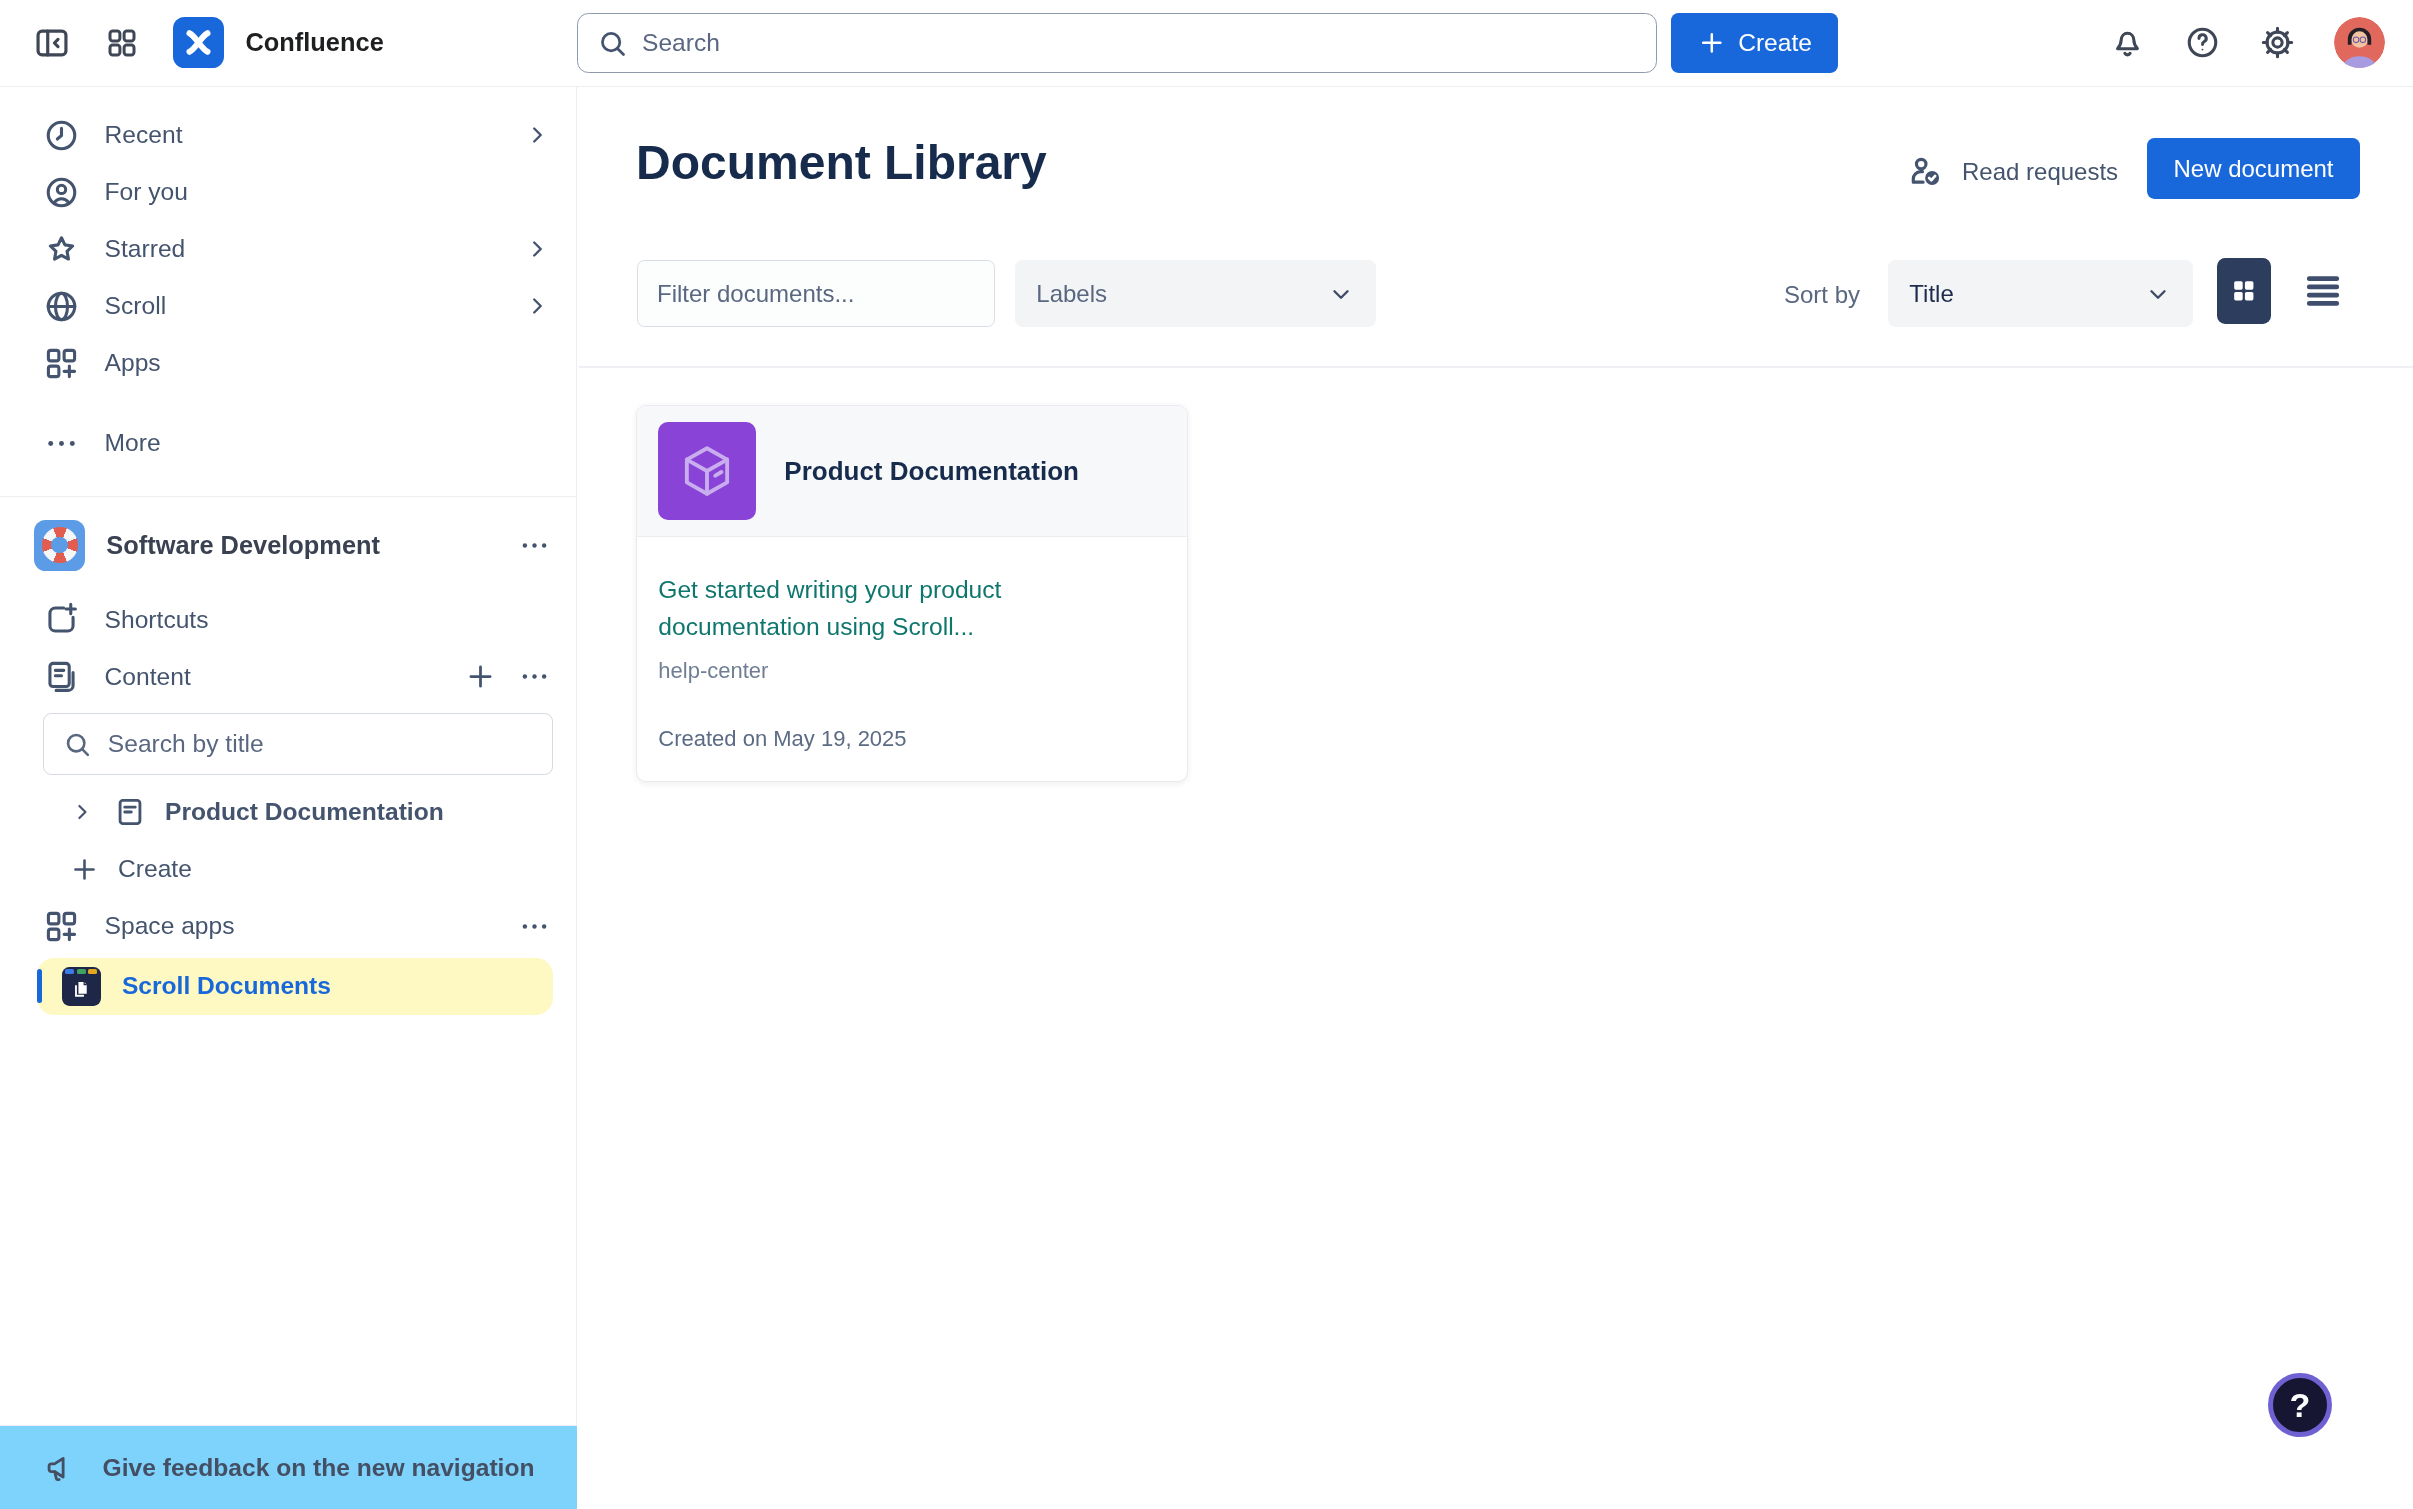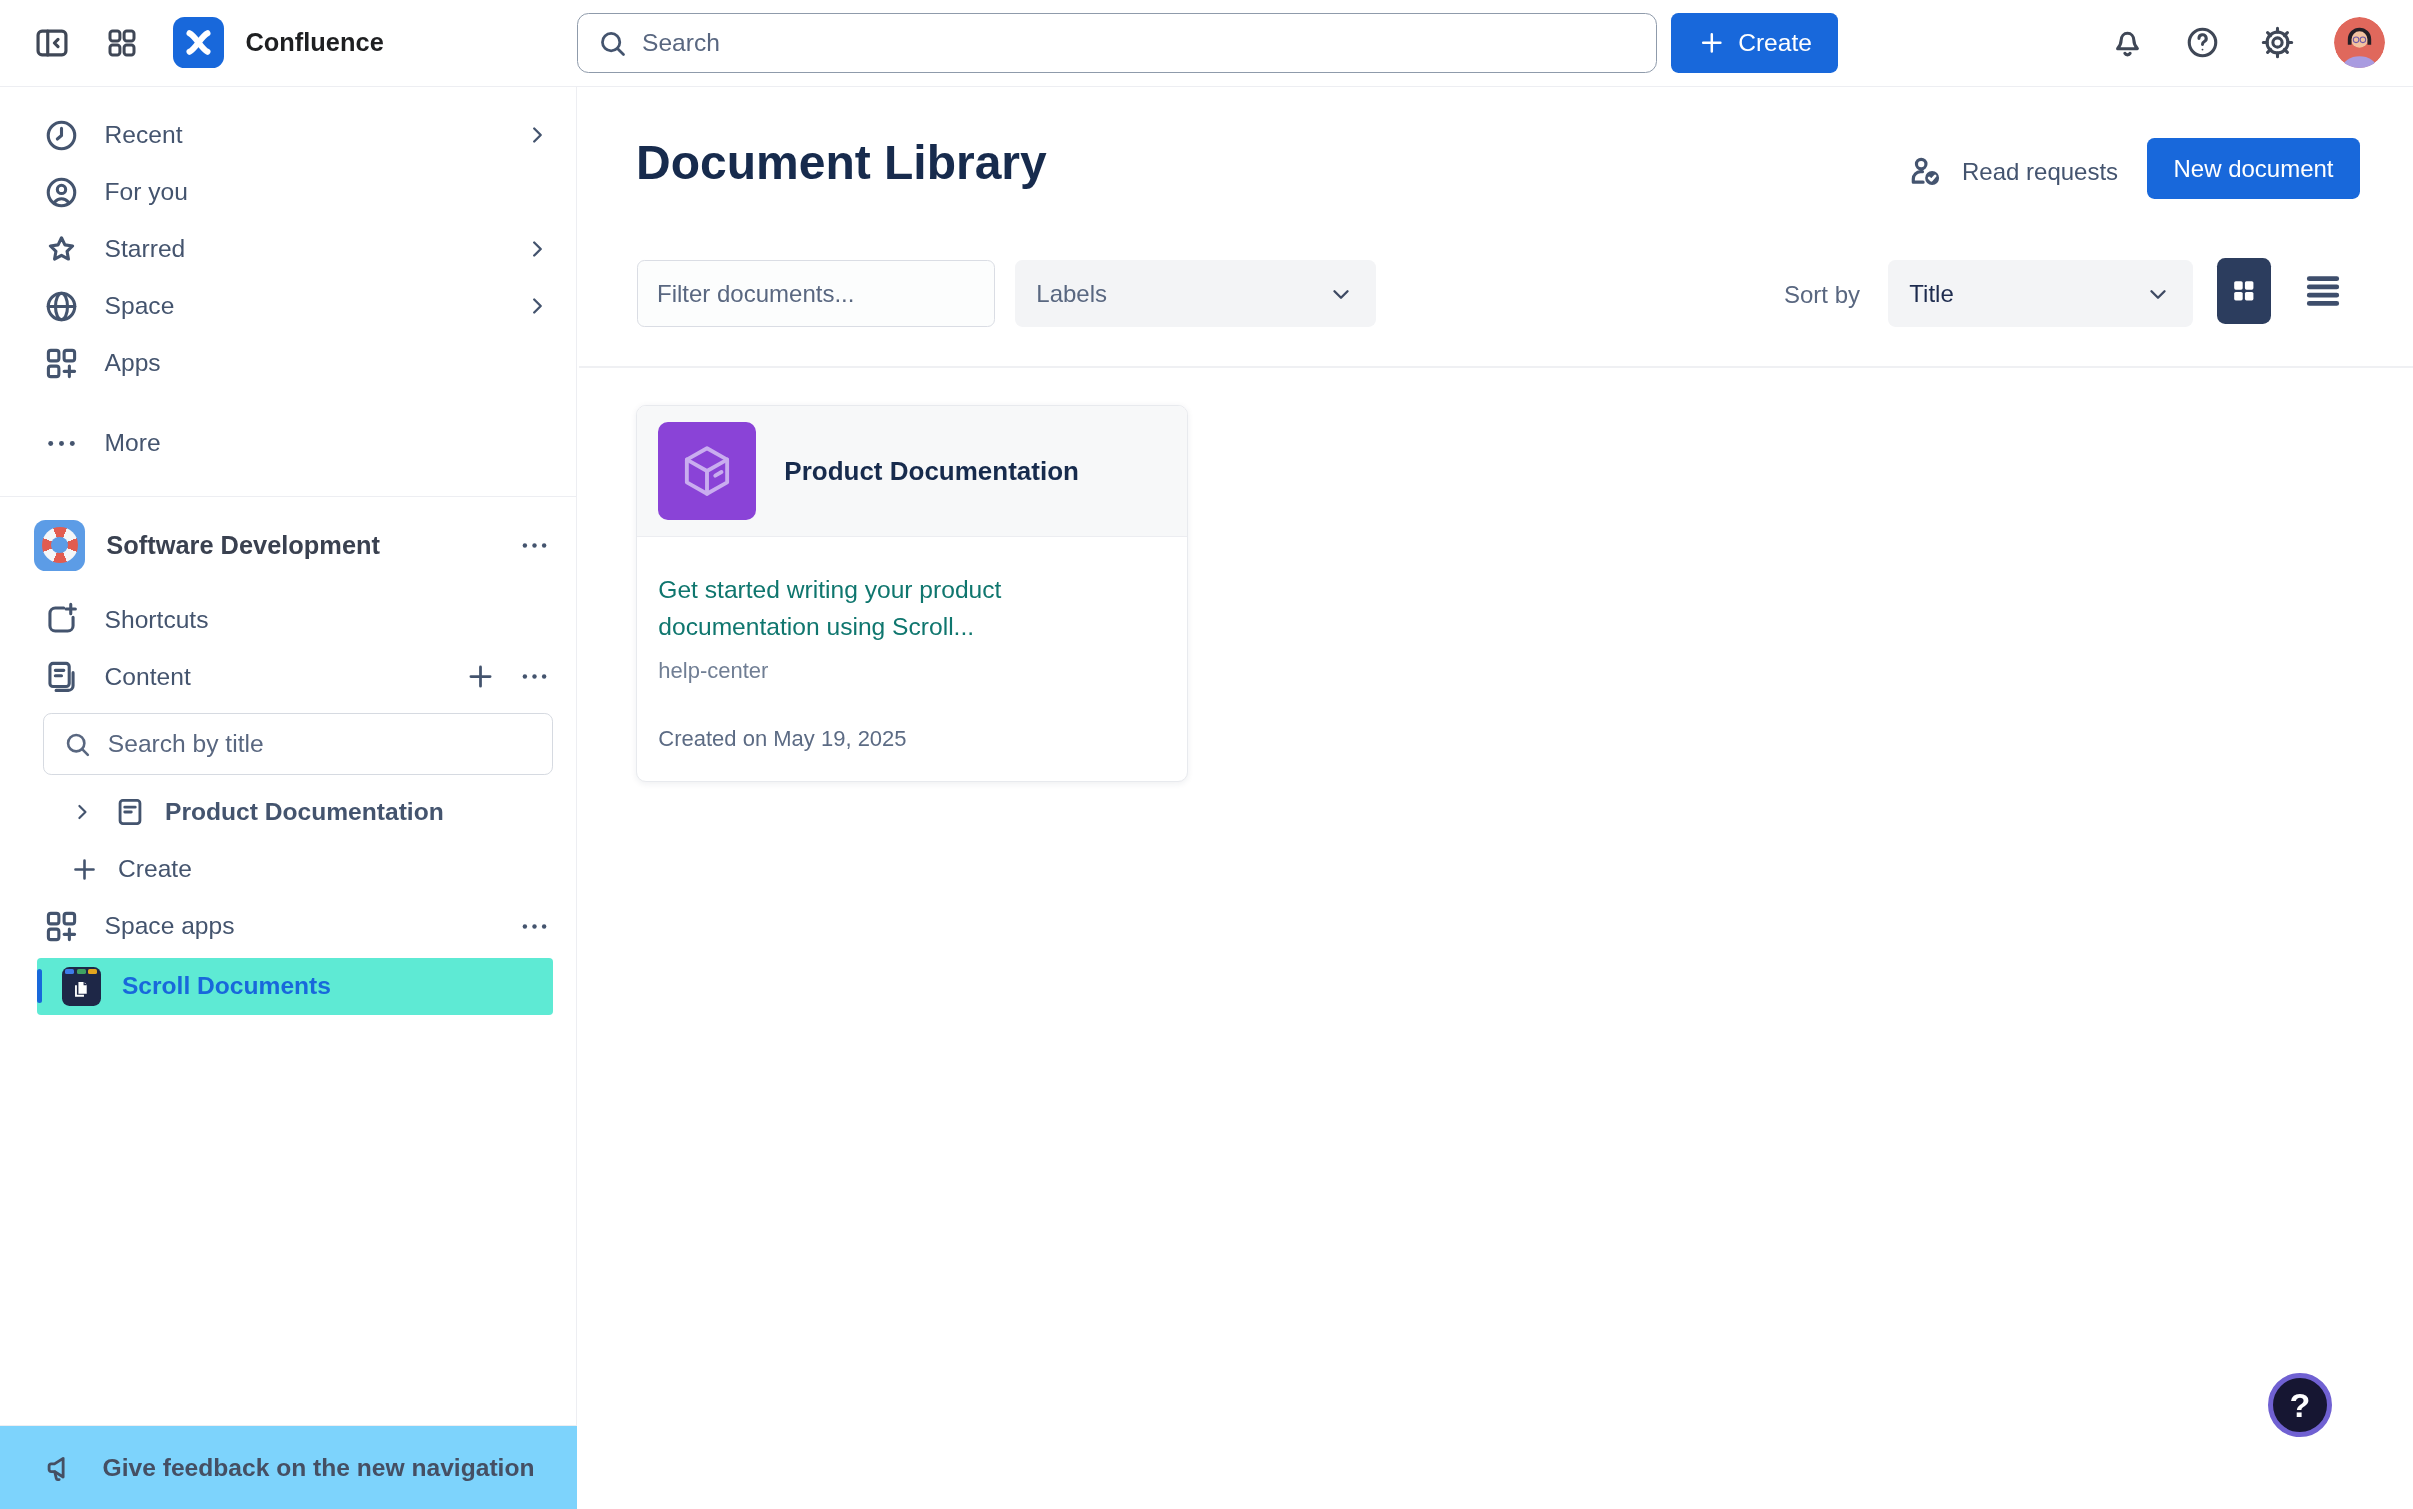--- a/index.html
+++ b/index.html
@@ -36,21 +36,21 @@
   .space-name { flex:1; font-size:25.4px; font-weight:600; color:#3A4150; }
   .lifebuoy { width:51px; height:51px; border-radius:11.5px; background:#5C9CE6; display:flex; align-items:center; justify-content:center; flex:none; }
   .lb-ring { width:36px; height:36px; border-radius:50%; position:relative;
     background:conic-gradient(from -22.5deg,#E25C50 0 45deg,#F4F6F8 45deg 90deg,#E25C50 90deg 135deg,#F4F6F8 135deg 180deg,#E25C50 180deg 225deg,#F4F6F8 225deg 270deg,#E25C50 270deg 315deg,#F4F6F8 315deg 360deg); }
   .lb-ring::after { content:''; position:absolute; inset:9.9px; border-radius:50%; background:#5C9CE6; }
   .side-search { height:62px; margin:8.2px 23px 8.2px 43px; border:1.6px solid #D6DAE1; border-radius:8.2px;
     display:flex; align-items:center; padding:0 18px; gap:14.8px; color:#596780; background:#fff; }
   .side-search input { border:none; outline:none; flex:1; font-size:24.6px; color:#44546E; font-family:inherit; }
   .side-search input::placeholder { color:#596780; }
   .tree-row { padding-left:69px; gap:18px; font-weight:600; }
-  .selected-row { position:relative; height:57px; margin:3.3px 23px 0 37px; background:#5eead4; border-radius:4px;
+  .selected-row { position:relative; height:57px; margin:3.3px 23px 0 37px; background:#fef9c3; border-radius:17px;
     display:flex; align-items:center; padding-left:24.6px; gap:21.3px; cursor:pointer; }
   .selected-row .indicator { position:absolute; left:0px; top:11.5px; width:4.9px; height:34px; border-radius:2.5px; background:#1868DB; }
   .selected-row .lbl { font-size:24.6px; font-weight:600; color:#1868DB; }
   .scrolldoc-tile { width:39px; height:39px; border-radius:7.4px; background:#1E2747; position:relative; flex:none;
     display:flex; align-items:flex-end; justify-content:center; padding-bottom:4.1px; }
   .scrolldoc-tabs { position:absolute; top:2.5px; left:0; right:0; display:flex; justify-content:center; gap:2.5px; }
   .scrolldoc-tabs span { width:9px; height:4.9px; border-radius:1.6px; display:block; }
   .feedback-row { position:absolute; left:0; bottom:0; width:577px; height:85px; border-top:1.6px solid #EDEEF2;
     display:flex; align-items:center; padding-left:44px; gap:24.6px; font-size:24.6px; font-weight:600; color:#454F63; cursor:pointer; background:#7dd3fc; }
 
@@ -206,21 +206,21 @@
         </svg>
       </span>
   </div>
 
   <div class="srow">
     <svg class="stroke" viewBox="0 0 24 24" width="37" height="37">
       <circle cx="12" cy="12" r="8.6"></circle>
         <ellipse cx="12" cy="12" rx="3.9" ry="8.6"></ellipse>
         <path d="M3.4 12h17.2"></path>
     </svg>
-    <span class="lbl">Space</span>
+    <span class="lbl">Scroll</span>
     <span class="tail">
         <svg class="stroke" viewBox="0 0 24 24" width="28" height="28">
           <path d="M9.6 6.4 15.2 12l-5.6 5.6"></path>
         </svg>
       </span>
   </div>
 
   <div class="srow">
     <svg class="stroke" viewBox="0 0 24 24" width="37" height="37">
       <rect x="3.5" y="3.5" width="6.8" height="6.8" rx="1.6"></rect>

